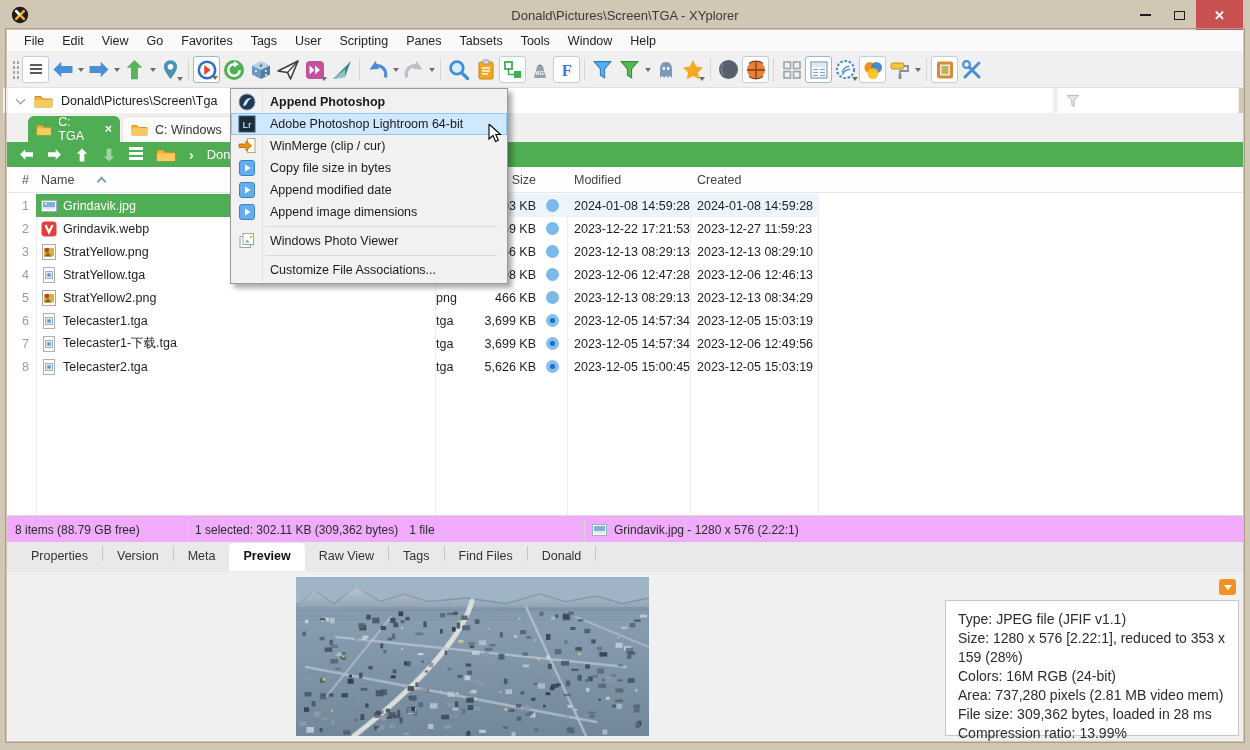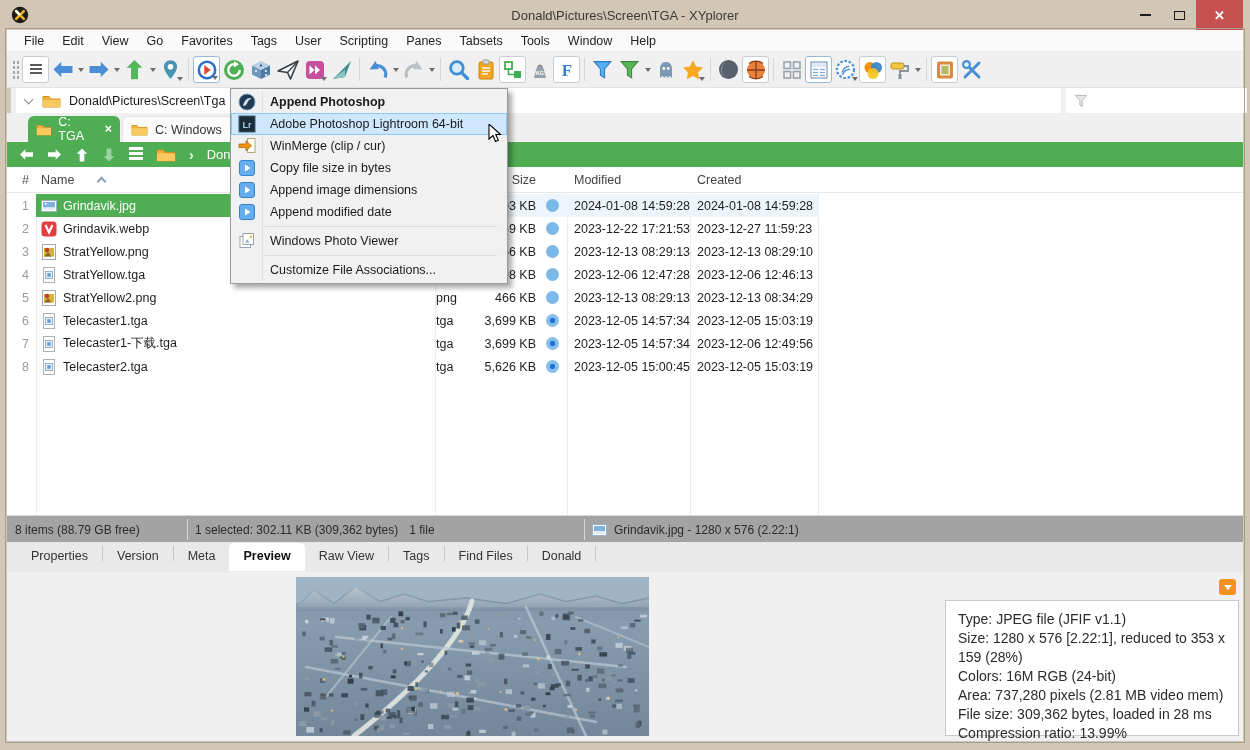--- a/index.html
+++ b/index.html
@@ -35,21 +35,21 @@
           background-image:radial-gradient(#a6a6a6 1px, transparent 1.4px); background-size:4px 5px; }
   .tsep { width:1px; height:23px; background:#d7d7d7; margin:0 4px; flex:none; }
   .dd { width:9px; height:27px; display:flex; align-items:center; justify-content:center; flex:none; }
   .dd i, .ddc { width:0; height:0; border-left:3.2px solid transparent; border-right:3.2px solid transparent; border-top:4px solid #6d6d6d; }
   .ddc { position:absolute; right:1px; bottom:2px; }
   .bars { position:relative; width:12px; height:2px; background:#5a5a5a; top:-5px; }
   .bars::before { content:""; position:absolute; left:0; top:4px; width:12px; height:2px; background:#5a5a5a; }
   .bars::after  { content:""; position:absolute; left:0; top:8px; width:12px; height:2px; background:#5a5a5a; }
 
   
-  .addrrow { position:absolute; left:11px; top:88px; width:1236px; height:25px; background:#f0f0f0; }
+  .addrrow { position:absolute; left:3px; top:88px; width:1236px; height:25px; background:#f0f0f0; }
   .addr-field { position:absolute; left:5px; top:0; width:1045px; height:25px; background:#fff;
                 display:flex; align-items:center; padding-left:9px; }
   .chev-down { width:7px; height:7px; border-right:1.8px solid #8a8a8a; border-bottom:1.8px solid #8a8a8a;
                transform:rotate(45deg); margin:-3px 10px 0 0; }
   .addr-path { margin-left:8px; color:#1a1a1a; }
   .filter-field { position:absolute; left:1055px; top:0; width:180px; height:25px; background:#fff;
                   display:flex; align-items:center; padding-left:7px; }
 
   
   .tabrow { position:absolute; left:7px; top:113px; width:1236px; height:29px; background:#f0f0f0; }
@@ -85,21 +85,21 @@
   .flhead .c-num { color:#555; }
   .sort-caret { width:7px; height:7px; border-left:2px solid #8aa0b5; border-top:2px solid #8aa0b5;
                 transform:rotate(45deg); margin:3px 0 0 18px; }
   .frow.selected .c-name { background:#4fae53; color:#fff; }
   .frow.selected .tint { background:#edf4fb; height:100%; display:flex; align-items:center; }
   .frow.selected .c-size.tint { justify-content:flex-end; }
   .dot { width:13px; height:13px; border-radius:50%; background:#7cb9e8; }
   .dot.ring { background:radial-gradient(circle, #1d6fd1 0 2.2px, #85bfea 3px 100%); }
 
   
-  .statusbar { position:absolute; left:7px; top:515px; width:1236px; height:27px; background:#a3a3a3;
+  .statusbar { position:absolute; left:7px; top:515px; width:1236px; height:27px; background:#f0abfc;
                border-top:1px solid #dadada; font-size:12px; color:#2c2c2c; }
   .sb-seg { position:absolute; top:0; height:27px; display:flex; align-items:center; gap:11px; }
   .sb-line { position:absolute; top:3px; width:1px; height:21px; background:#d6d6d6; }
 
   
   .paneltabs { position:absolute; left:7px; top:542px; width:1236px; height:30px; background:#e9e9e9;
                display:flex; align-items:center; padding-left:10px; }
   .ptab { padding:6px 14px 8px; color:#333; position:relative; }
   .ptab.active { background:#fff; border-radius:5px 5px 0 0; font-weight:bold; color:#111; }
   .psep { width:1px; height:15px; background:#c6c6c6; margin-bottom:7px; }
@@ -1043,30 +1043,30 @@
         </span>
       <span class="mlabel">Copy file size in bytes</span>
     </div>
     <div class="mi">
       <span class="mico">
           <svg width="16" height="16">
             <rect x="0.5" y="0.5" width="15" height="15" rx="2.5" fill="#64aef0" stroke="#3a82c4"></rect>
             <path d="M6 4.5 L11.5 8 L6 11.5 Z" fill="#fff"></path>
           </svg>
         </span>
-      <span class="mlabel">Append image dimensions</span>
+      <span class="mlabel">Append modified date</span>
     </div>
     <div class="mi">
       <span class="mico">
           <svg width="16" height="16">
             <rect x="0.5" y="0.5" width="15" height="15" rx="2.5" fill="#64aef0" stroke="#3a82c4"></rect>
             <path d="M6 4.5 L11.5 8 L6 11.5 Z" fill="#fff"></path>
           </svg>
         </span>
-      <span class="mlabel">Append modified date</span>
+      <span class="mlabel">Append image dimensions</span>
     </div>
     <div class="msep">
         <i></i>
       </div>
     <div class="mi">
       <span class="mico">
           <svg width="18" height="18">
             <rect x="2" y="4.5" width="10.5" height="11" fill="#fff" stroke="#9aa5ad"></rect>
             <rect x="5" y="1.5" width="10.5" height="11" fill="#fff" stroke="#9aa5ad"></rect>
             <path d="M7 10.5 l2.3 -3 2.3 3 z" fill="#7da7d9"></path>

